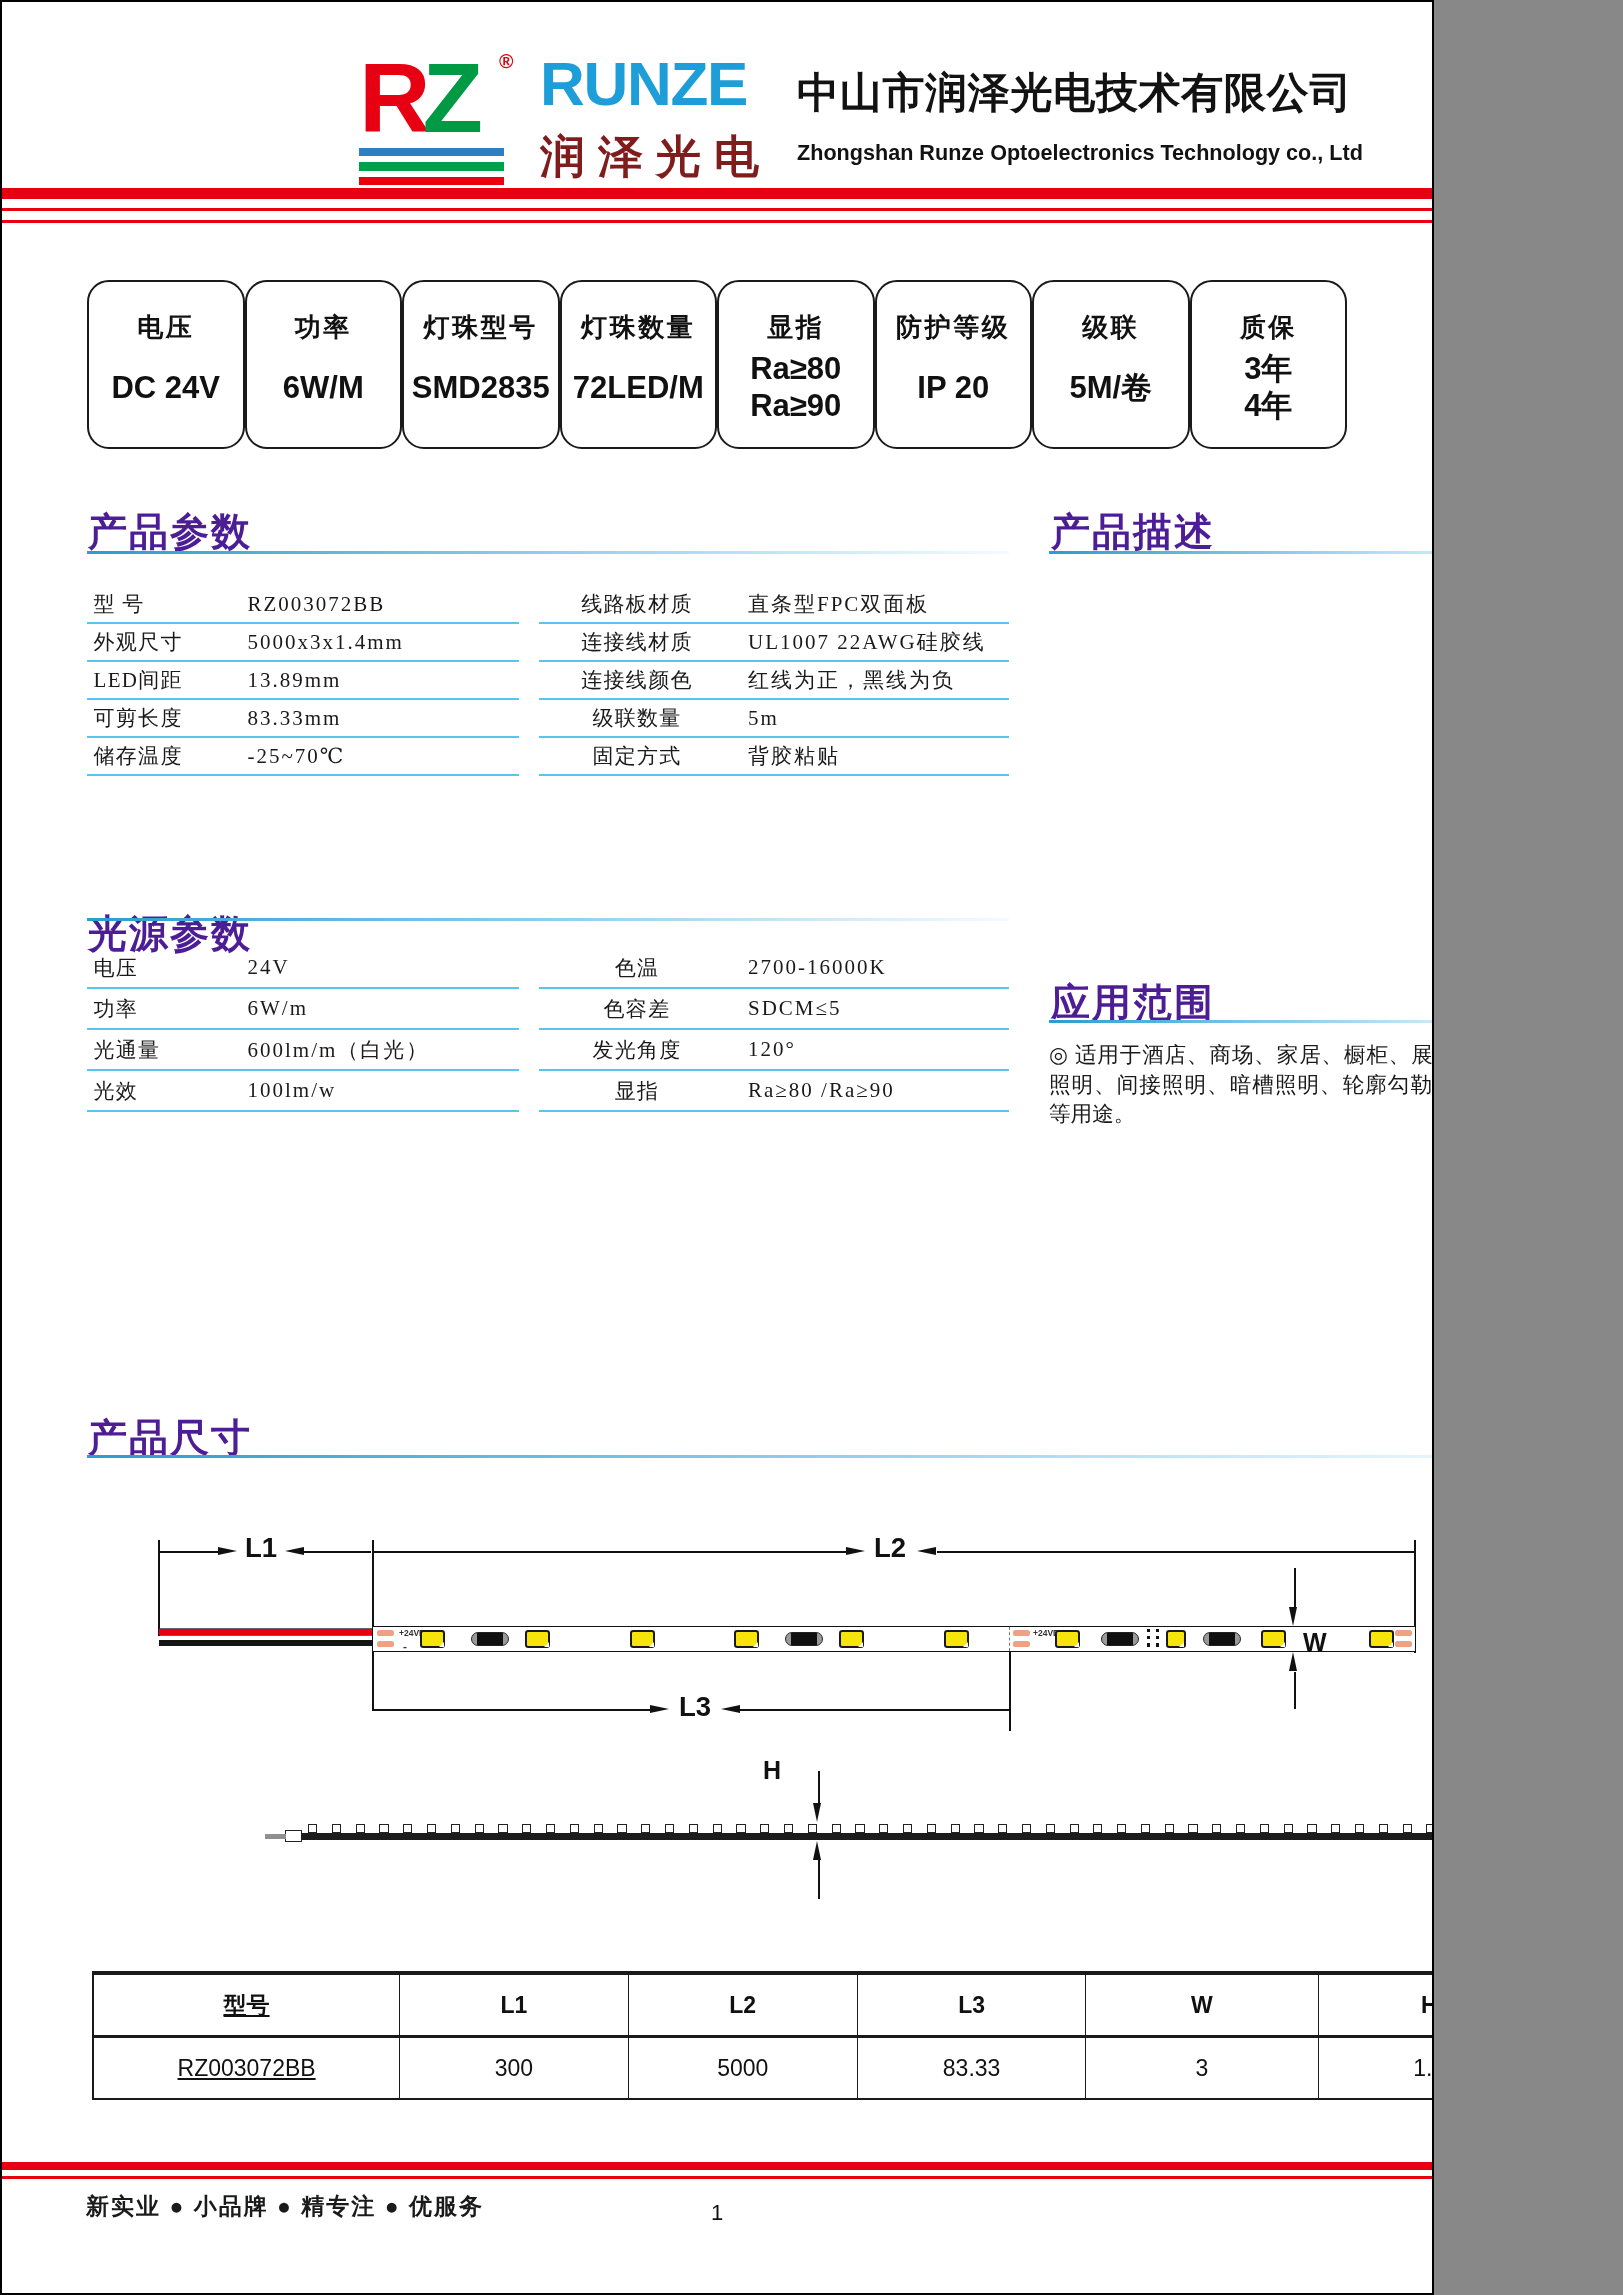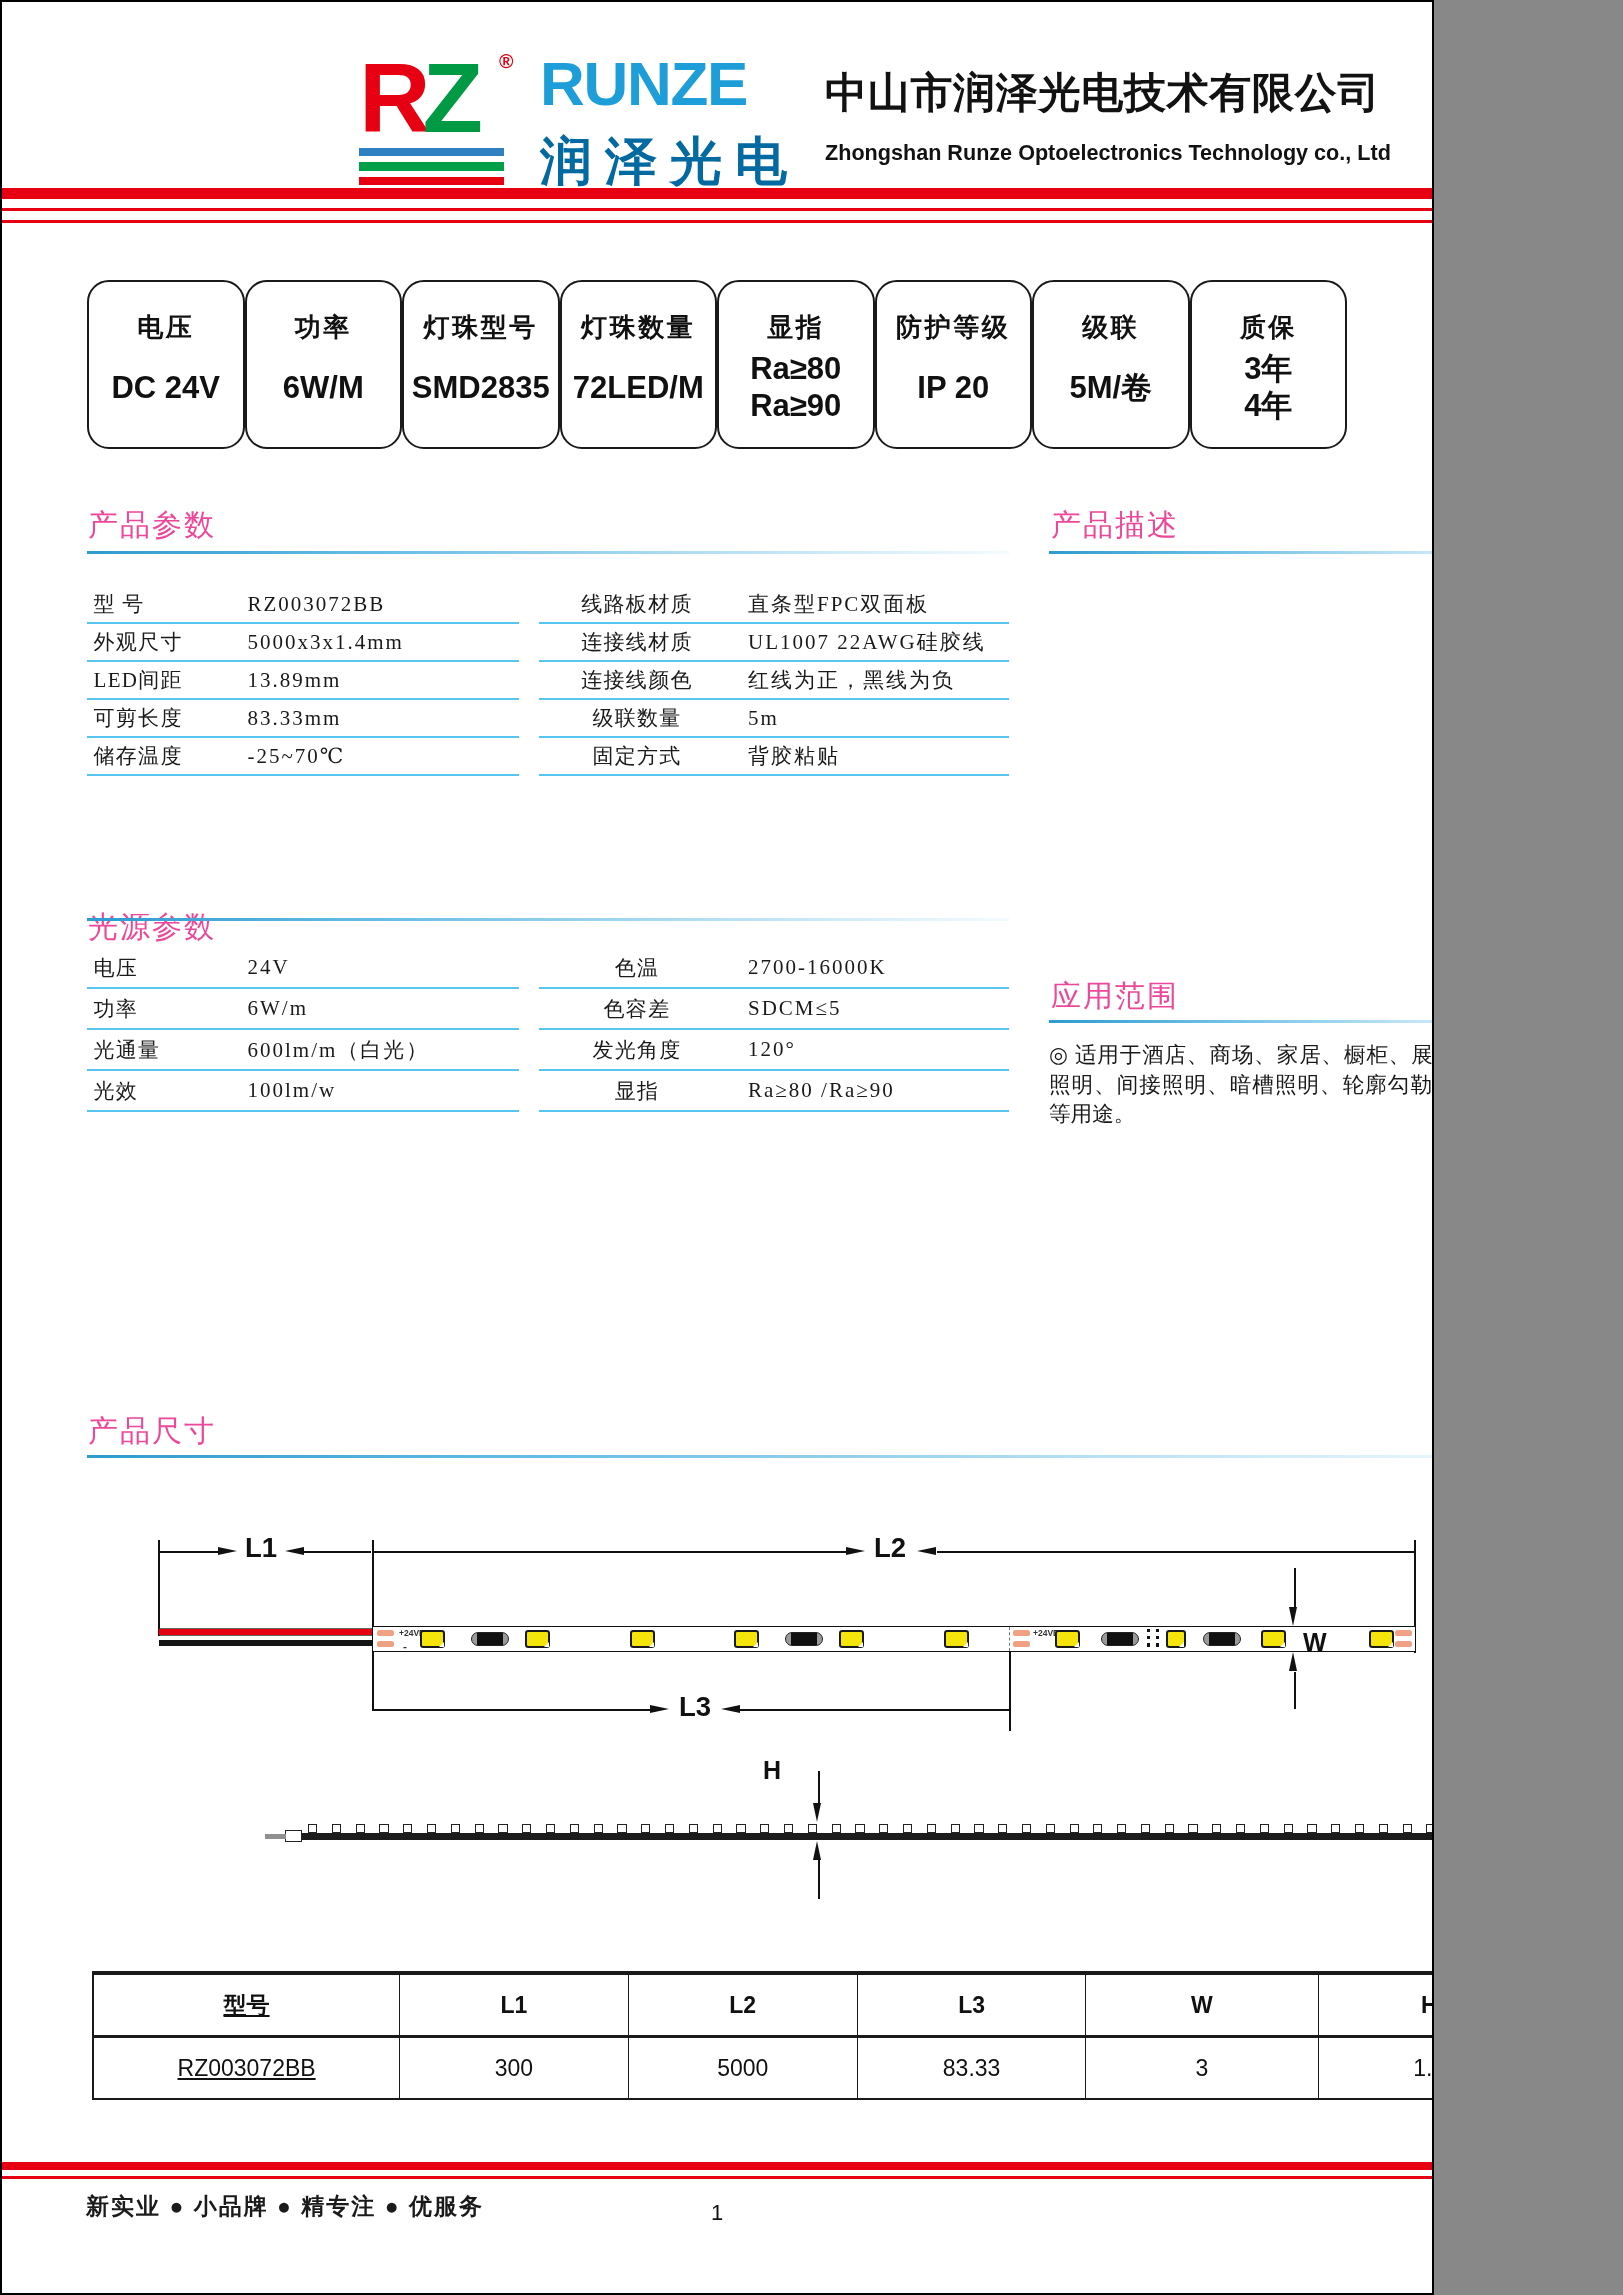--- a/index.html
+++ b/index.html
@@ -7,35 +7,35 @@
         box-sizing:border-box;font-family:"Liberation Sans","DejaVu Sans",sans-serif;overflow:hidden;}
   .abs{position:absolute;}
 
   
   .logo-letters{font-weight:900;font-size:99px;line-height:0.9;letter-spacing:-7.9px;font-family:"Liberation Sans",sans-serif;}
   .logo-r{color:#e60012;}
   .logo-z{color:#009a44;}
   .logo-reg{position:absolute;left:140px;top:-2.6px;font-size:19.6px;font-weight:700;color:#e60012;letter-spacing:0;}
   .stripe{height:8.5px;width:145px;margin-top:5.9px;}
   .brand-latin{font-size:62px;font-weight:800;color:#1e9ed8;line-height:1;letter-spacing:-1.3px;}
-  .brand-cn{font-size:52px;font-weight:800;color:#0369a1;letter-spacing:13px;margin-top:11.8px;white-space:nowrap;}
+  .brand-cn{font-size:45px;font-weight:800;color:#7f1d1d;letter-spacing:13px;margin-top:11.8px;white-space:nowrap;}
   .company-cn{font-size:42px;font-weight:900;color:#121212;letter-spacing:0.7px;white-space:nowrap;}
   .company-en{font-size:21.6px;font-weight:800;color:#121212;margin-top:19.6px;white-space:nowrap;}
   .redline{position:absolute;left:0;right:0;background:#e60012;}
 
   
   .badges{position:absolute;left:85px;right:85px;top:278px;height:169px;display:flex;justify-content:space-between;}
   .badge{width:165px;height:169px;border:2px solid #1a1a1a;border-radius:22px;box-sizing:border-box;
          display:flex;flex-direction:column;align-items:center;padding-top:27.5px;background:#fff;}
   .badge-label{font-size:26px;font-weight:800;color:#111;letter-spacing:2.6px;white-space:nowrap;}
   .badge-values{flex:1;display:flex;flex-direction:column;justify-content:center;align-items:center;padding-bottom:17px;}
   .badge-value{font-size:31px;font-weight:900;color:#111;line-height:1.2;white-space:nowrap;}
 
   
-  .sec-title{font-size:30px;font-weight:400;color:#ec4899;letter-spacing:2px;white-space:nowrap;}
+  .sec-title{font-size:39px;font-weight:700;color:#4c1d95;letter-spacing:2px;white-space:nowrap;}
   .sec-rule{height:3.3px;background:linear-gradient(90deg,#2d9bce 0%,#6fc0e6 35%,#cdeaf8 80%,#f4fbfe 100%);}
 
   
   .ptab{font-family:"Liberation Serif","DejaVu Serif",serif;color:#1a1a1a;}
   .prow{display:flex;align-items:center;border-bottom:2px solid #58c5ee;box-sizing:border-box;}
   .prow-58{height:38px;}
   .prow-62{height:41px;}
   .plbl{font-size:21px;letter-spacing:1.3px;white-space:nowrap;}
   .pval{font-size:21px;letter-spacing:2px;white-space:nowrap;}
   .lbl-left{width:154px;padding-left:6.5px;}

